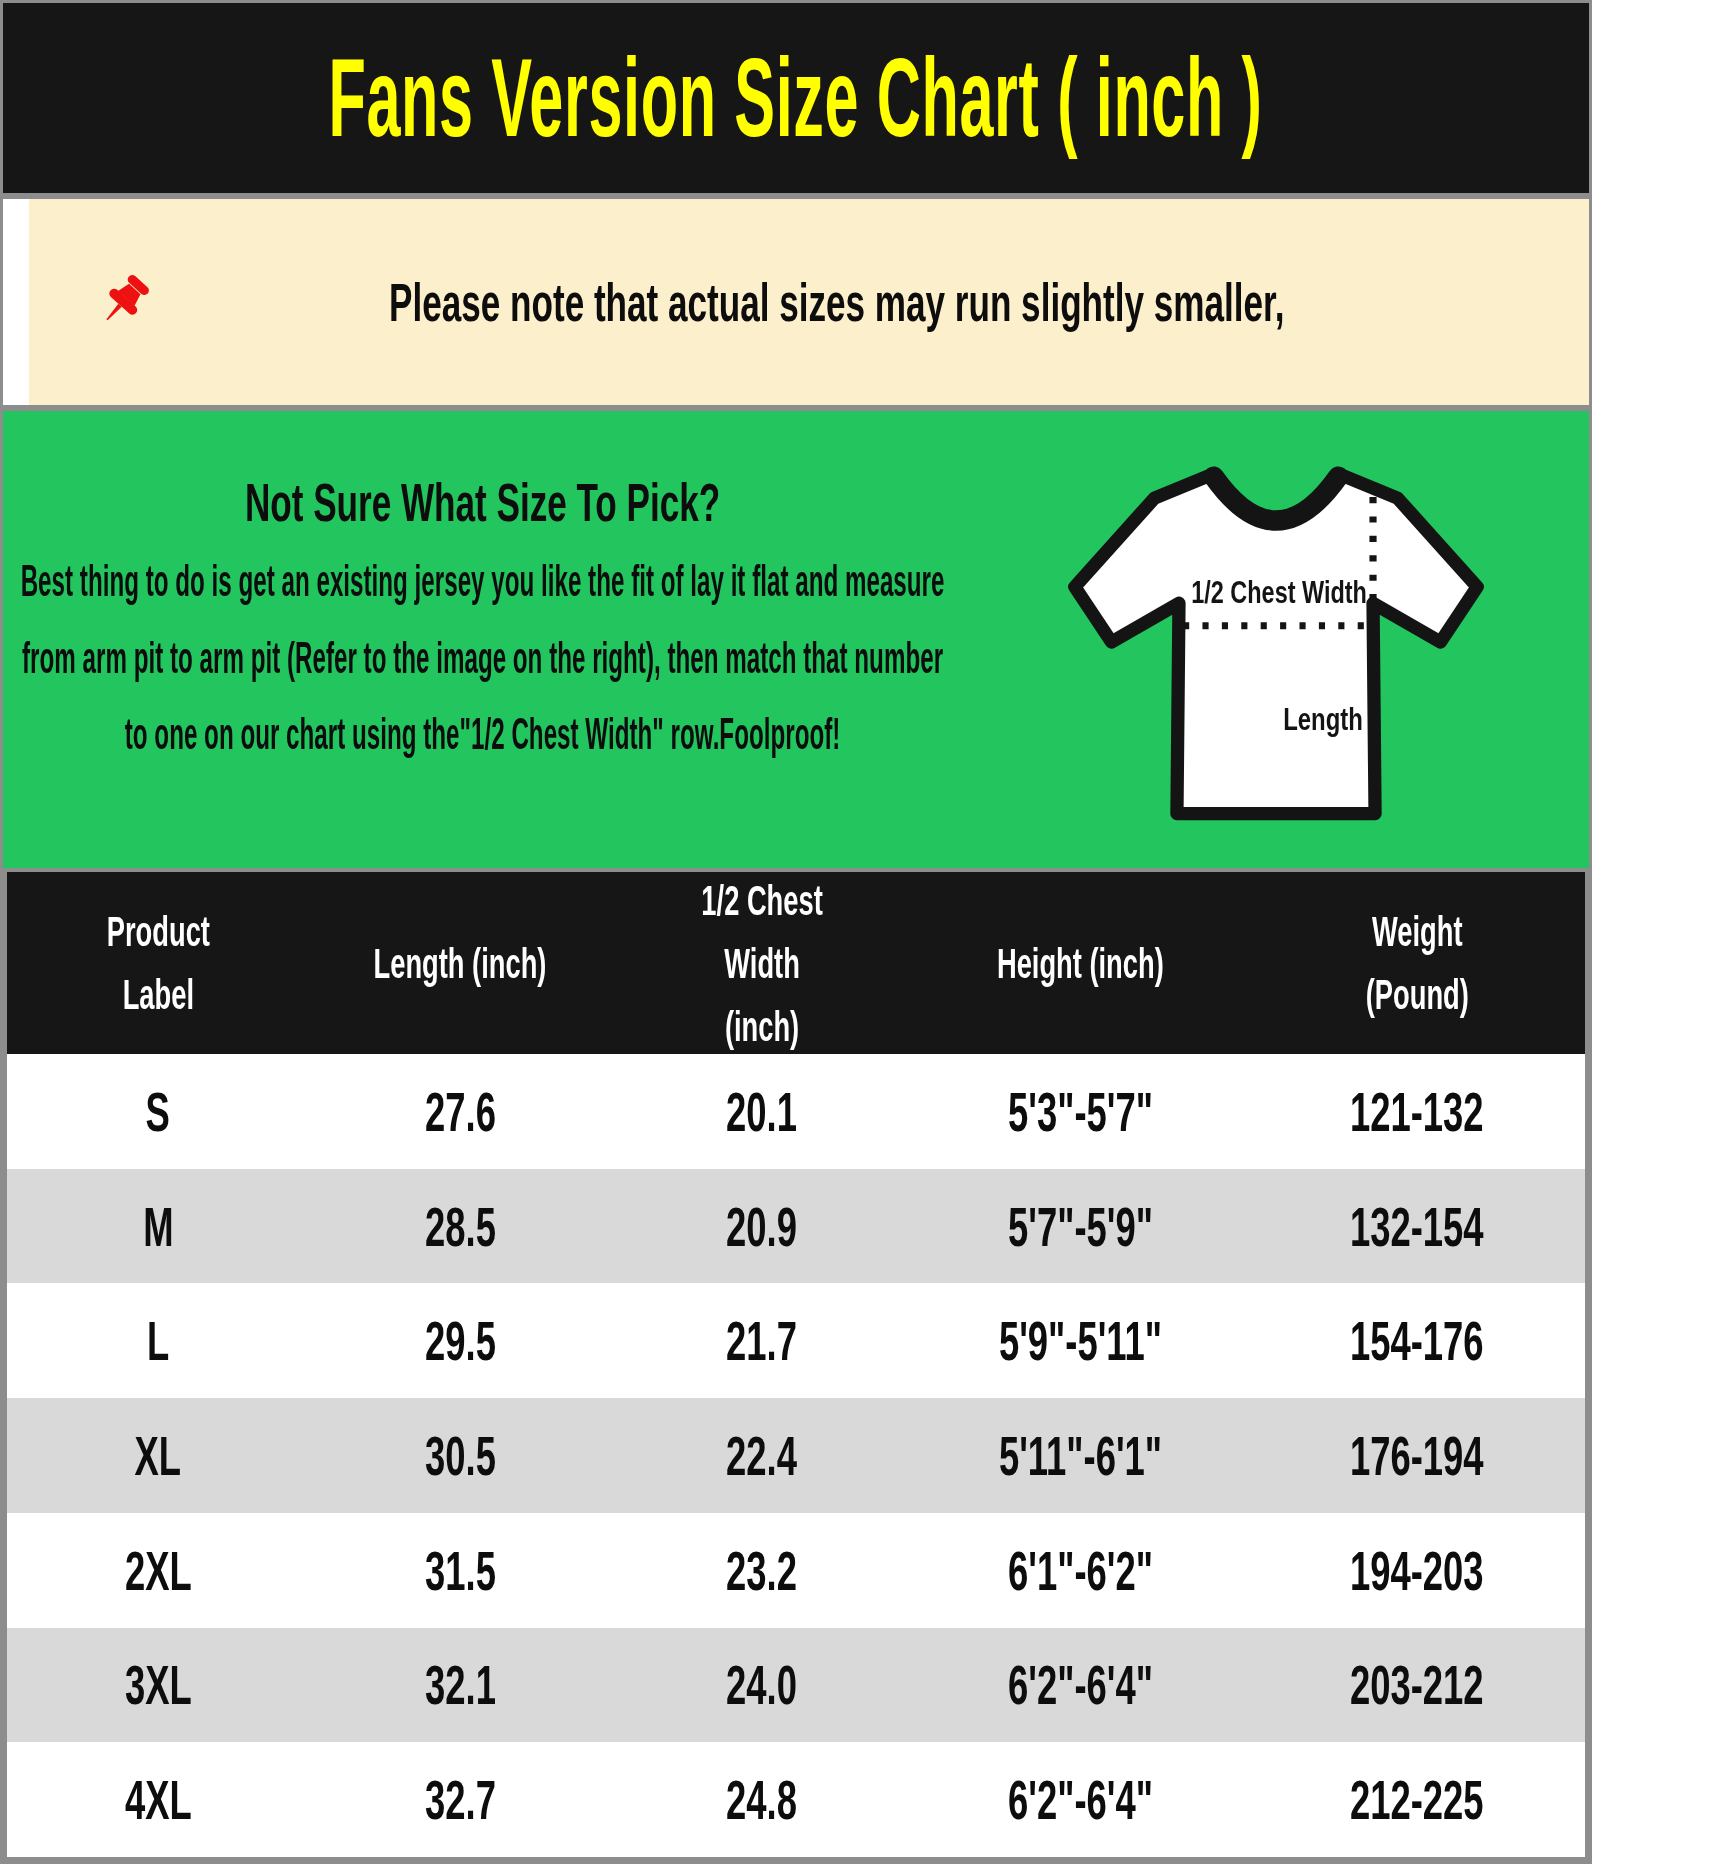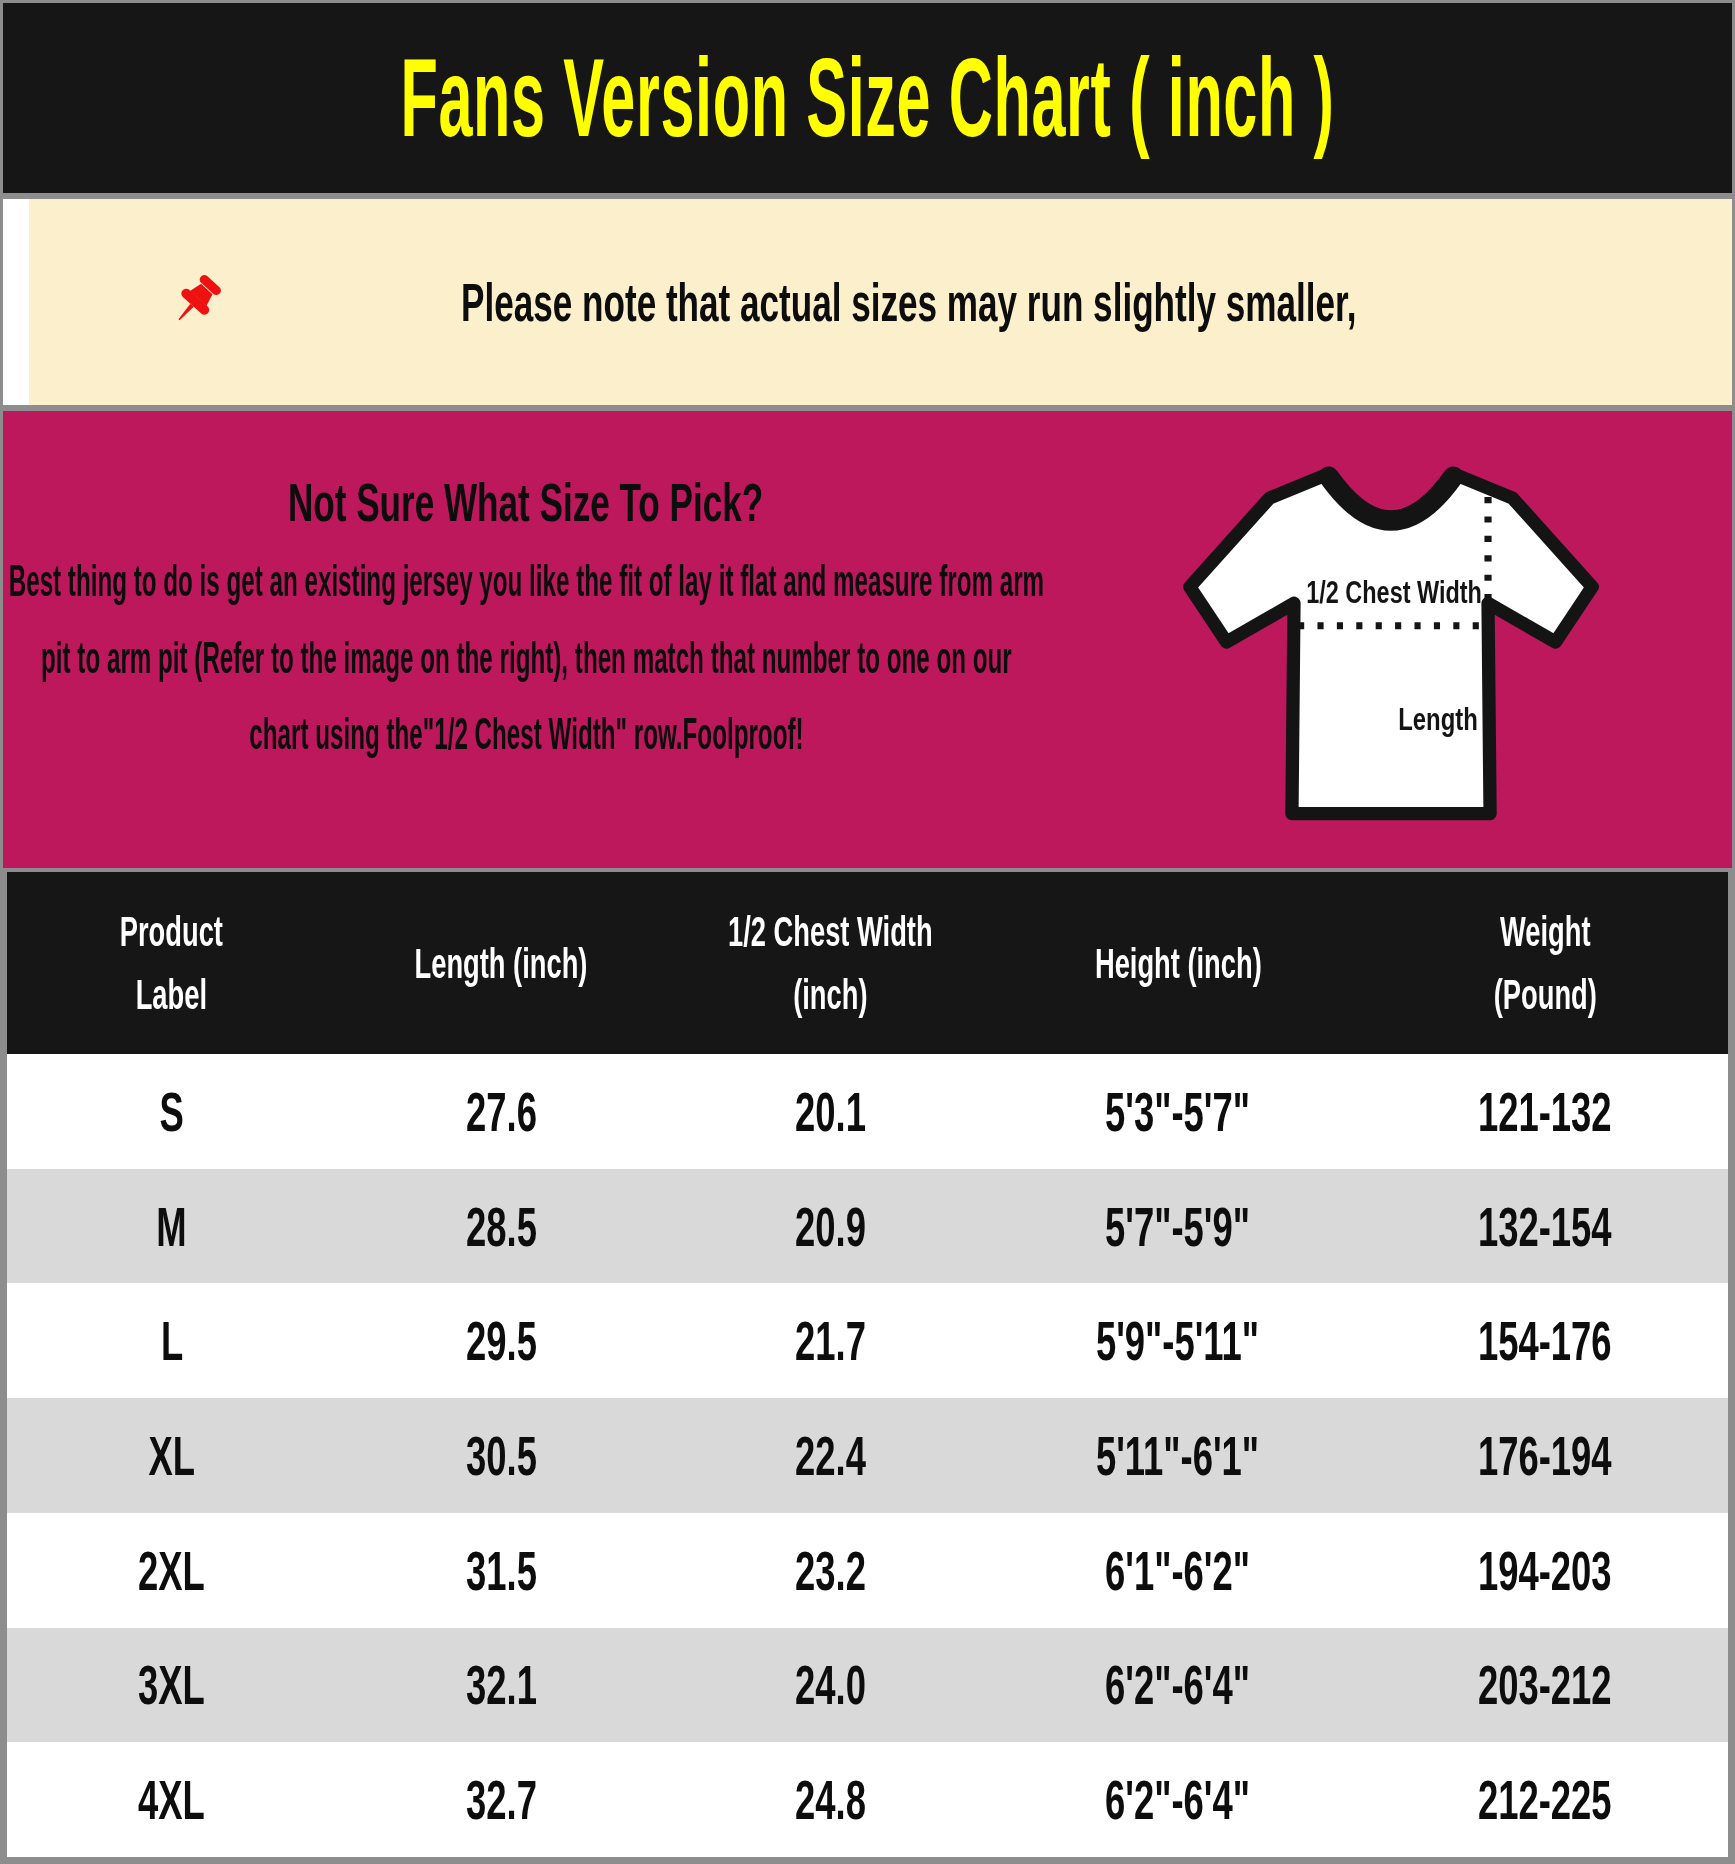--- a/index.html
+++ b/index.html
@@ -1,17 +1,17 @@
 <!DOCTYPE html>
 <html><head>
 <meta charset="utf-8">
 <style>
   html,body { margin:0; padding:0; background:#fff; }
   .page {
-    width:1735px; height:1864px; box-sizing:border-box;
+    width:1592px; height:1864px; box-sizing:border-box;
     border:3px solid #8d8d8d;
     font-family:"Liberation Sans", sans-serif; font-weight:bold;
     display:flex; flex-direction:column; overflow:hidden; background:#fff;
     color:#0d0d0d;
   }
   
   .cx { display:inline-block; transform:scaleX(0.65); transform-origin:center; white-space:nowrap; }
   .cx-tall { display:inline-block; transform:scale(0.65,1.18); transform-origin:center; white-space:nowrap; }
   .cx-block { display:block; width:180%; margin-left:-40%; transform:scaleX(0.55); transform-origin:center; }
 
@@ -22,21 +22,21 @@
 
   .note {
     height:206px; background:#fcefcb; display:flex; flex-direction:column;
     align-items:center; justify-content:center; gap:26px; font-size:54px;margin-left:26px;
   }
   .note-line { display:flex; align-items:center; justify-content:center; line-height:1; }
   .pin-svg { width:62px; height:62px; transform:rotate(42deg); margin-right:-6px; flex:none; }
   .red { color:#fe0000; }
   .arrows { font-weight:900; letter-spacing:10px; margin-left:14px; }
 
-  .guide { height:457px; display:flex; background:#be185d; }
+  .guide { height:457px; display:flex; background:#22c55e; }
   .guide-left { width:60.5%; box-sizing:border-box; padding-top:38px; text-align:center; }
   .guide-heading { font-size:54px; margin-top:22px; }
   .guide-body { font-size:44px; line-height:1.74; margin-top:10px; text-align:center; }
   .guide-right { width:39.5%; display:flex; justify-content:center; align-items:flex-start; padding-top:12px; box-sizing:border-box; }
   .tshirt-svg { width:480px; height:430px; }
   .tshirt-label { font-family:"Liberation Sans", sans-serif; font-weight:bold; fill:#141414; }
 
   .size-table {
     flex:1; background:#8d8d8d; border:4px solid #8d8d8d;
     display:grid; grid-template-columns:332fr 333fr 330fr 371fr 369fr;

